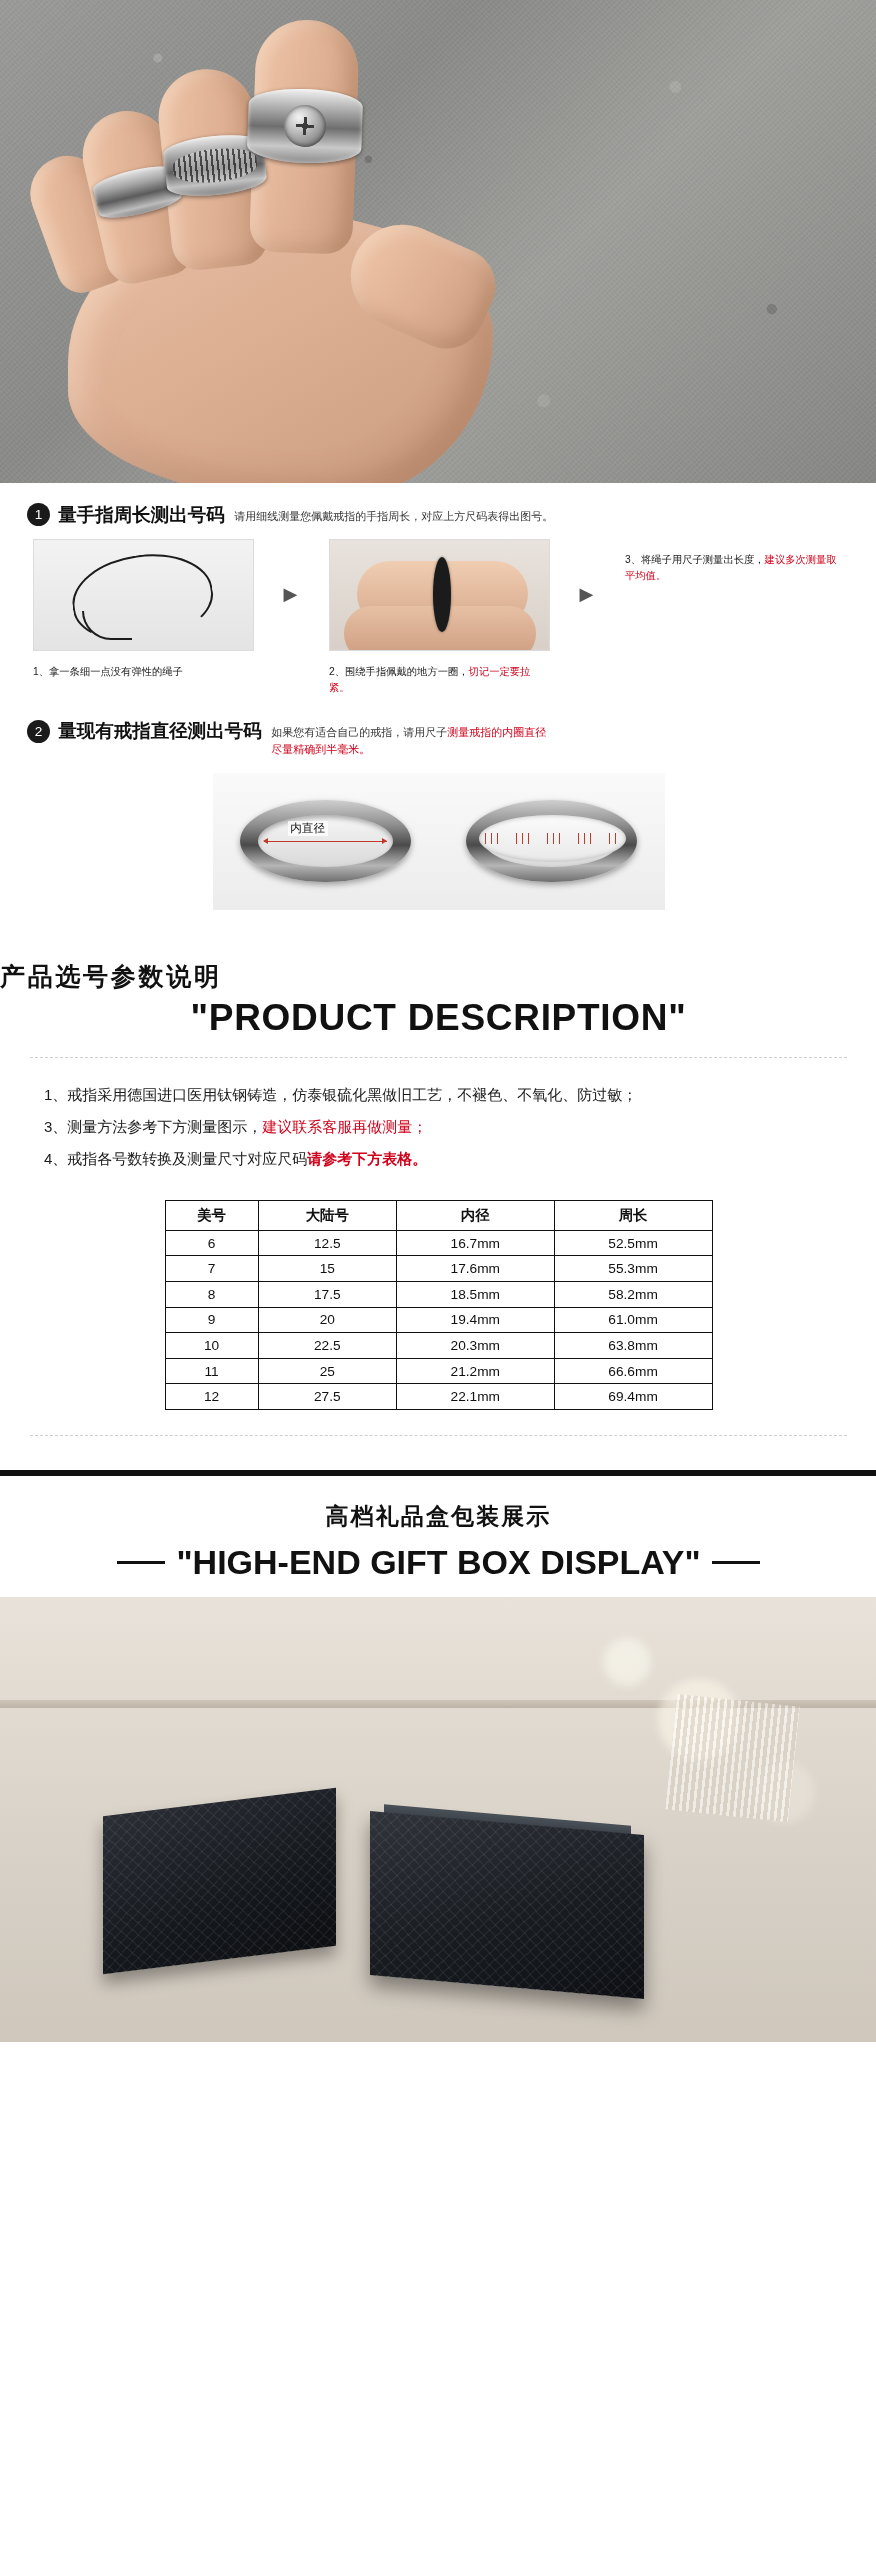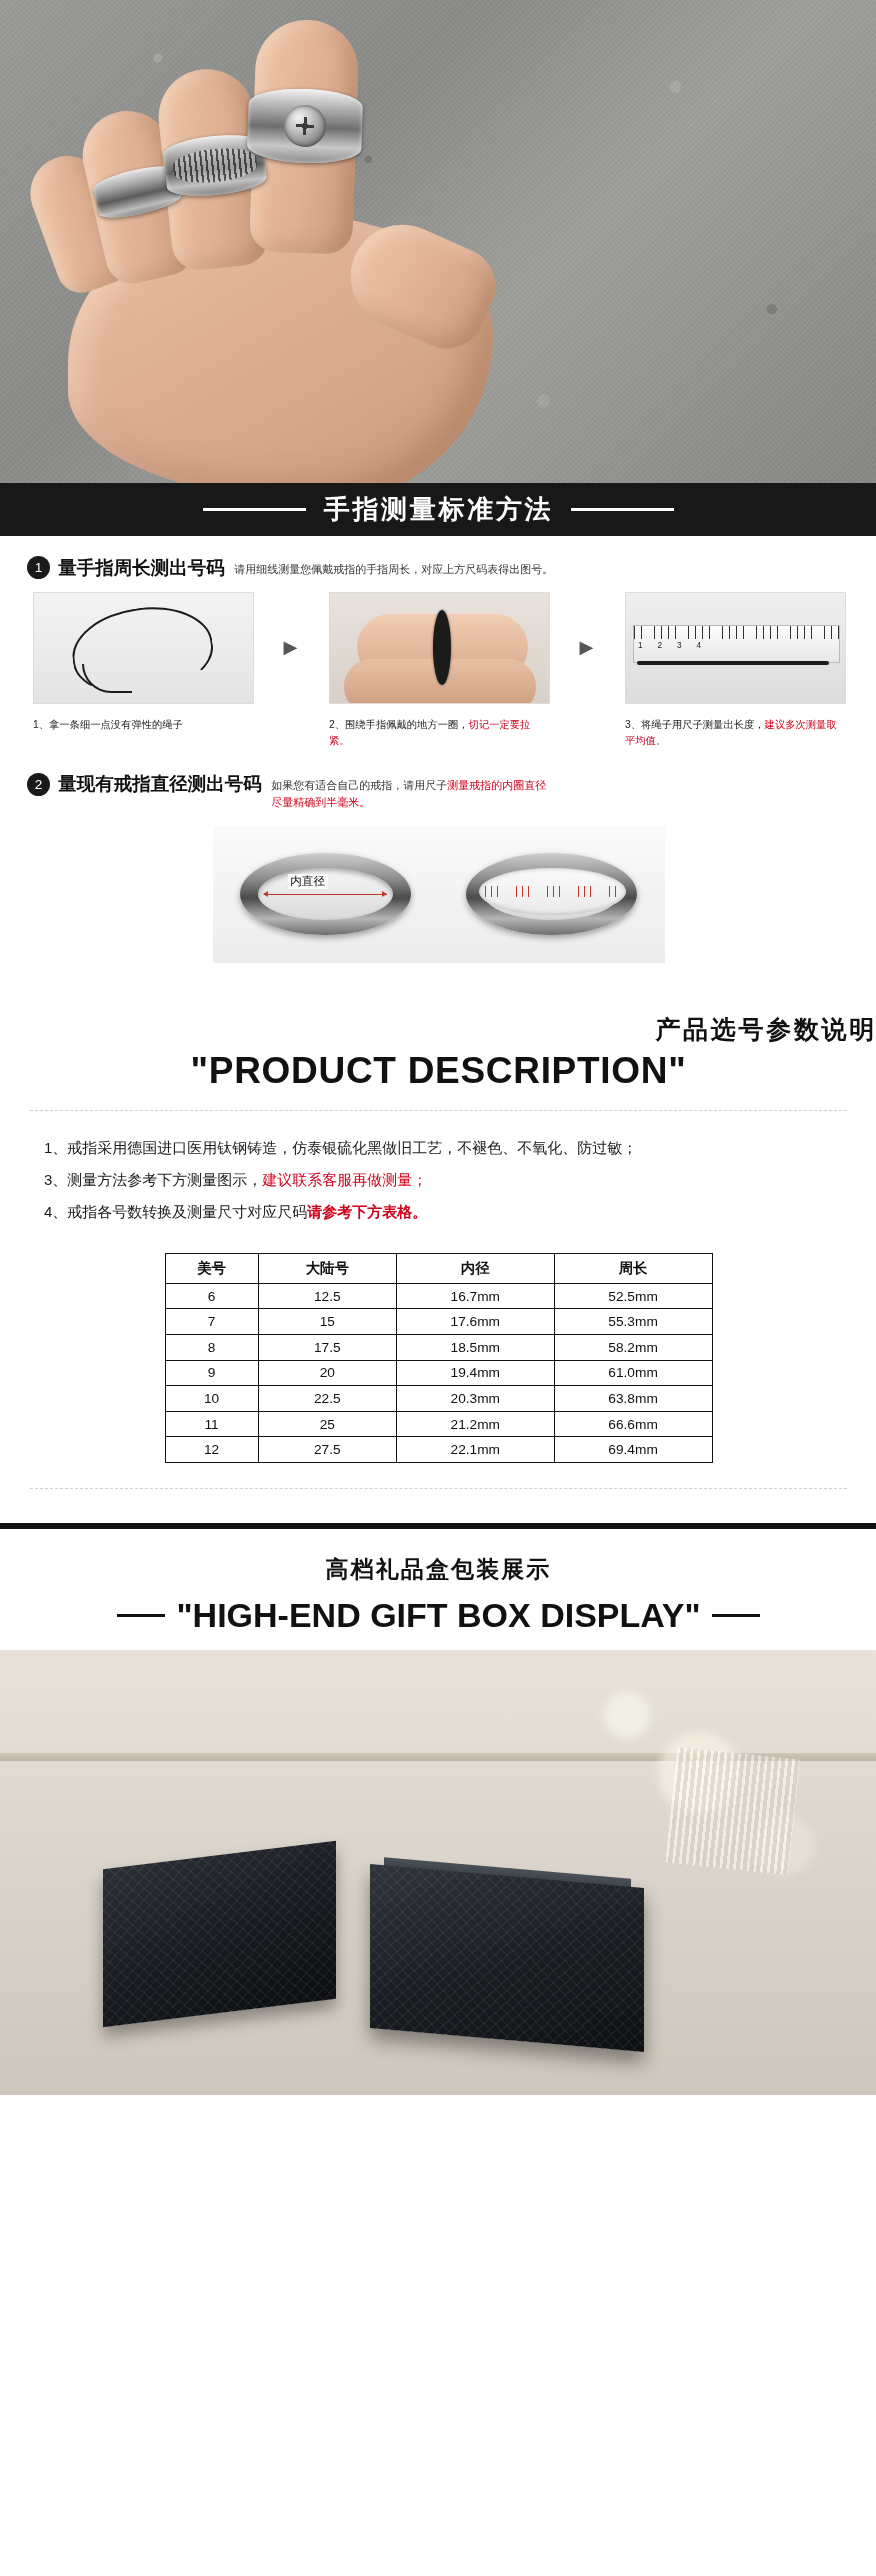--- a/index.html
+++ b/index.html
@@ -376,21 +376,21 @@
     left: 6.8px; right: 6.8px; top: 18px; height: 11px;
     background: repeating-linear-gradient(90deg,#c0392b 0 0.7px, transparent 0.7px 6.2px);
   }
 
   
   .desc {
     padding: 27px 0 13.7px 0;
     background: #fff;
   }
   .desc-title-cn {
-    text-align: right;
+    text-align: left;
     font-size: 25px;
     font-weight: bold;
     letter-spacing: 2.7px;
     margin: 0 0 4.1px 0;
   }
   .desc-title-en {
     text-align: center;
     font-size: 37px;
     font-weight: bold;
     letter-spacing: 0.7px;
@@ -540,25 +540,20 @@
       <div class="finger f-middle"></div>
       <div class="finger f-index"></div>
       <div class="finger f-thumb"></div>
       <div class="ring ring-small"></div>
       <div class="ring ring-mid"></div>
       <div class="ring ring-main"></div>
     </div>
   </div>
 
   <div class="measure">
-    <div class="measure-head">
-      <span class="bar"></span>
-      <h2>手指测量标准方法</h2>
-      <span class="bar"></span>
-    </div>
 
     <div class="step-row">
       <div class="num-circle">1</div>
       <div class="step-title">量手指周长测出号码</div>
       <div class="step-desc">请用细线测量您佩戴戒指的手指周长，对应上方尺码表得出图号。</div>
     </div>
 
     <div class="photos">
       <div class="photo-col">
         <div class="photo-box p1">
@@ -577,26 +572,20 @@
           <div class="loop"></div>
         </div>
         <div class="photo-cap">
           <span>2、围绕手指佩戴的地方一圈，</span><span class="red">切记一定要拉紧。</span>
         </div>
       </div>
 
       <div class="arrow-sep">▶</div>
 
       <div class="photo-col">
-        <div class="photo-box p3">
-          <div class="ruler">
-            <div class="nums">1234</div>
-          </div>
-          <div class="strline"></div>
-        </div>
         <div class="photo-cap">
           <span>3、将绳子用尺子测量出长度，</span><span class="red">建议多次测量取平均值。</span>
         </div>
       </div>
     </div>
 
     <div class="step-row" style="padding-top:23px;">
       <div class="num-circle">2</div>
       <div class="step-title">量现有戒指直径测出号码</div>
       <div class="step-desc">

